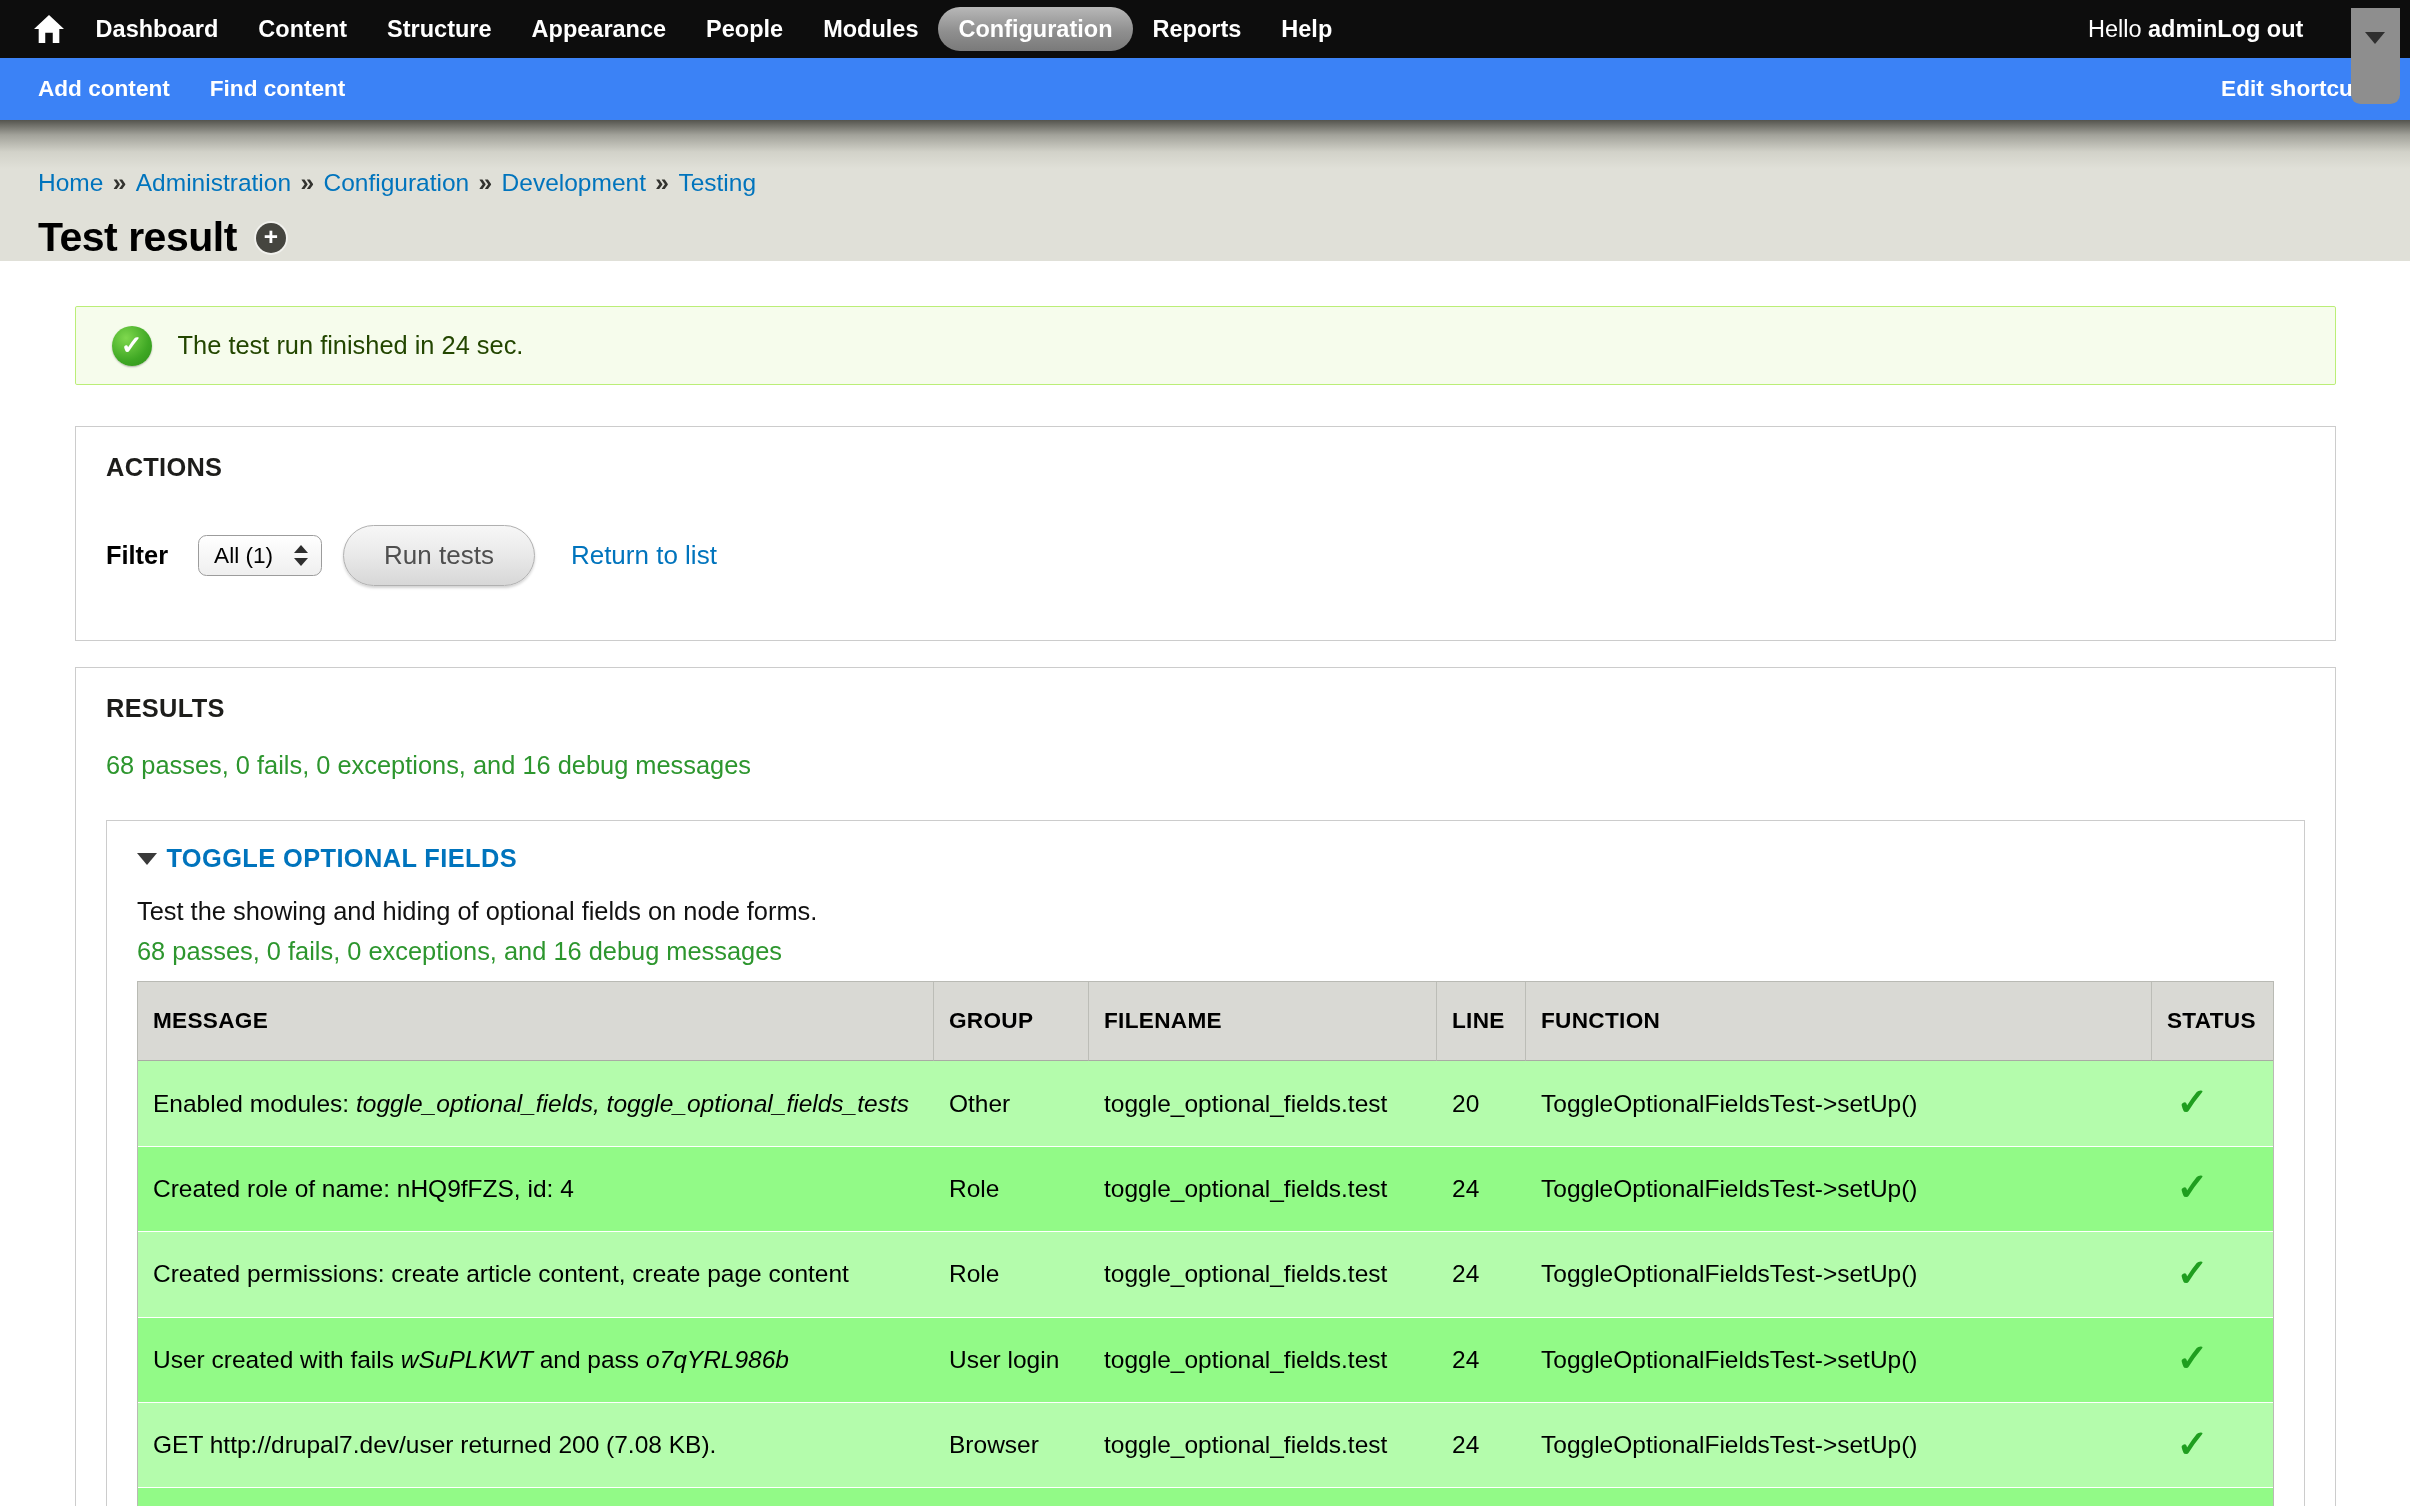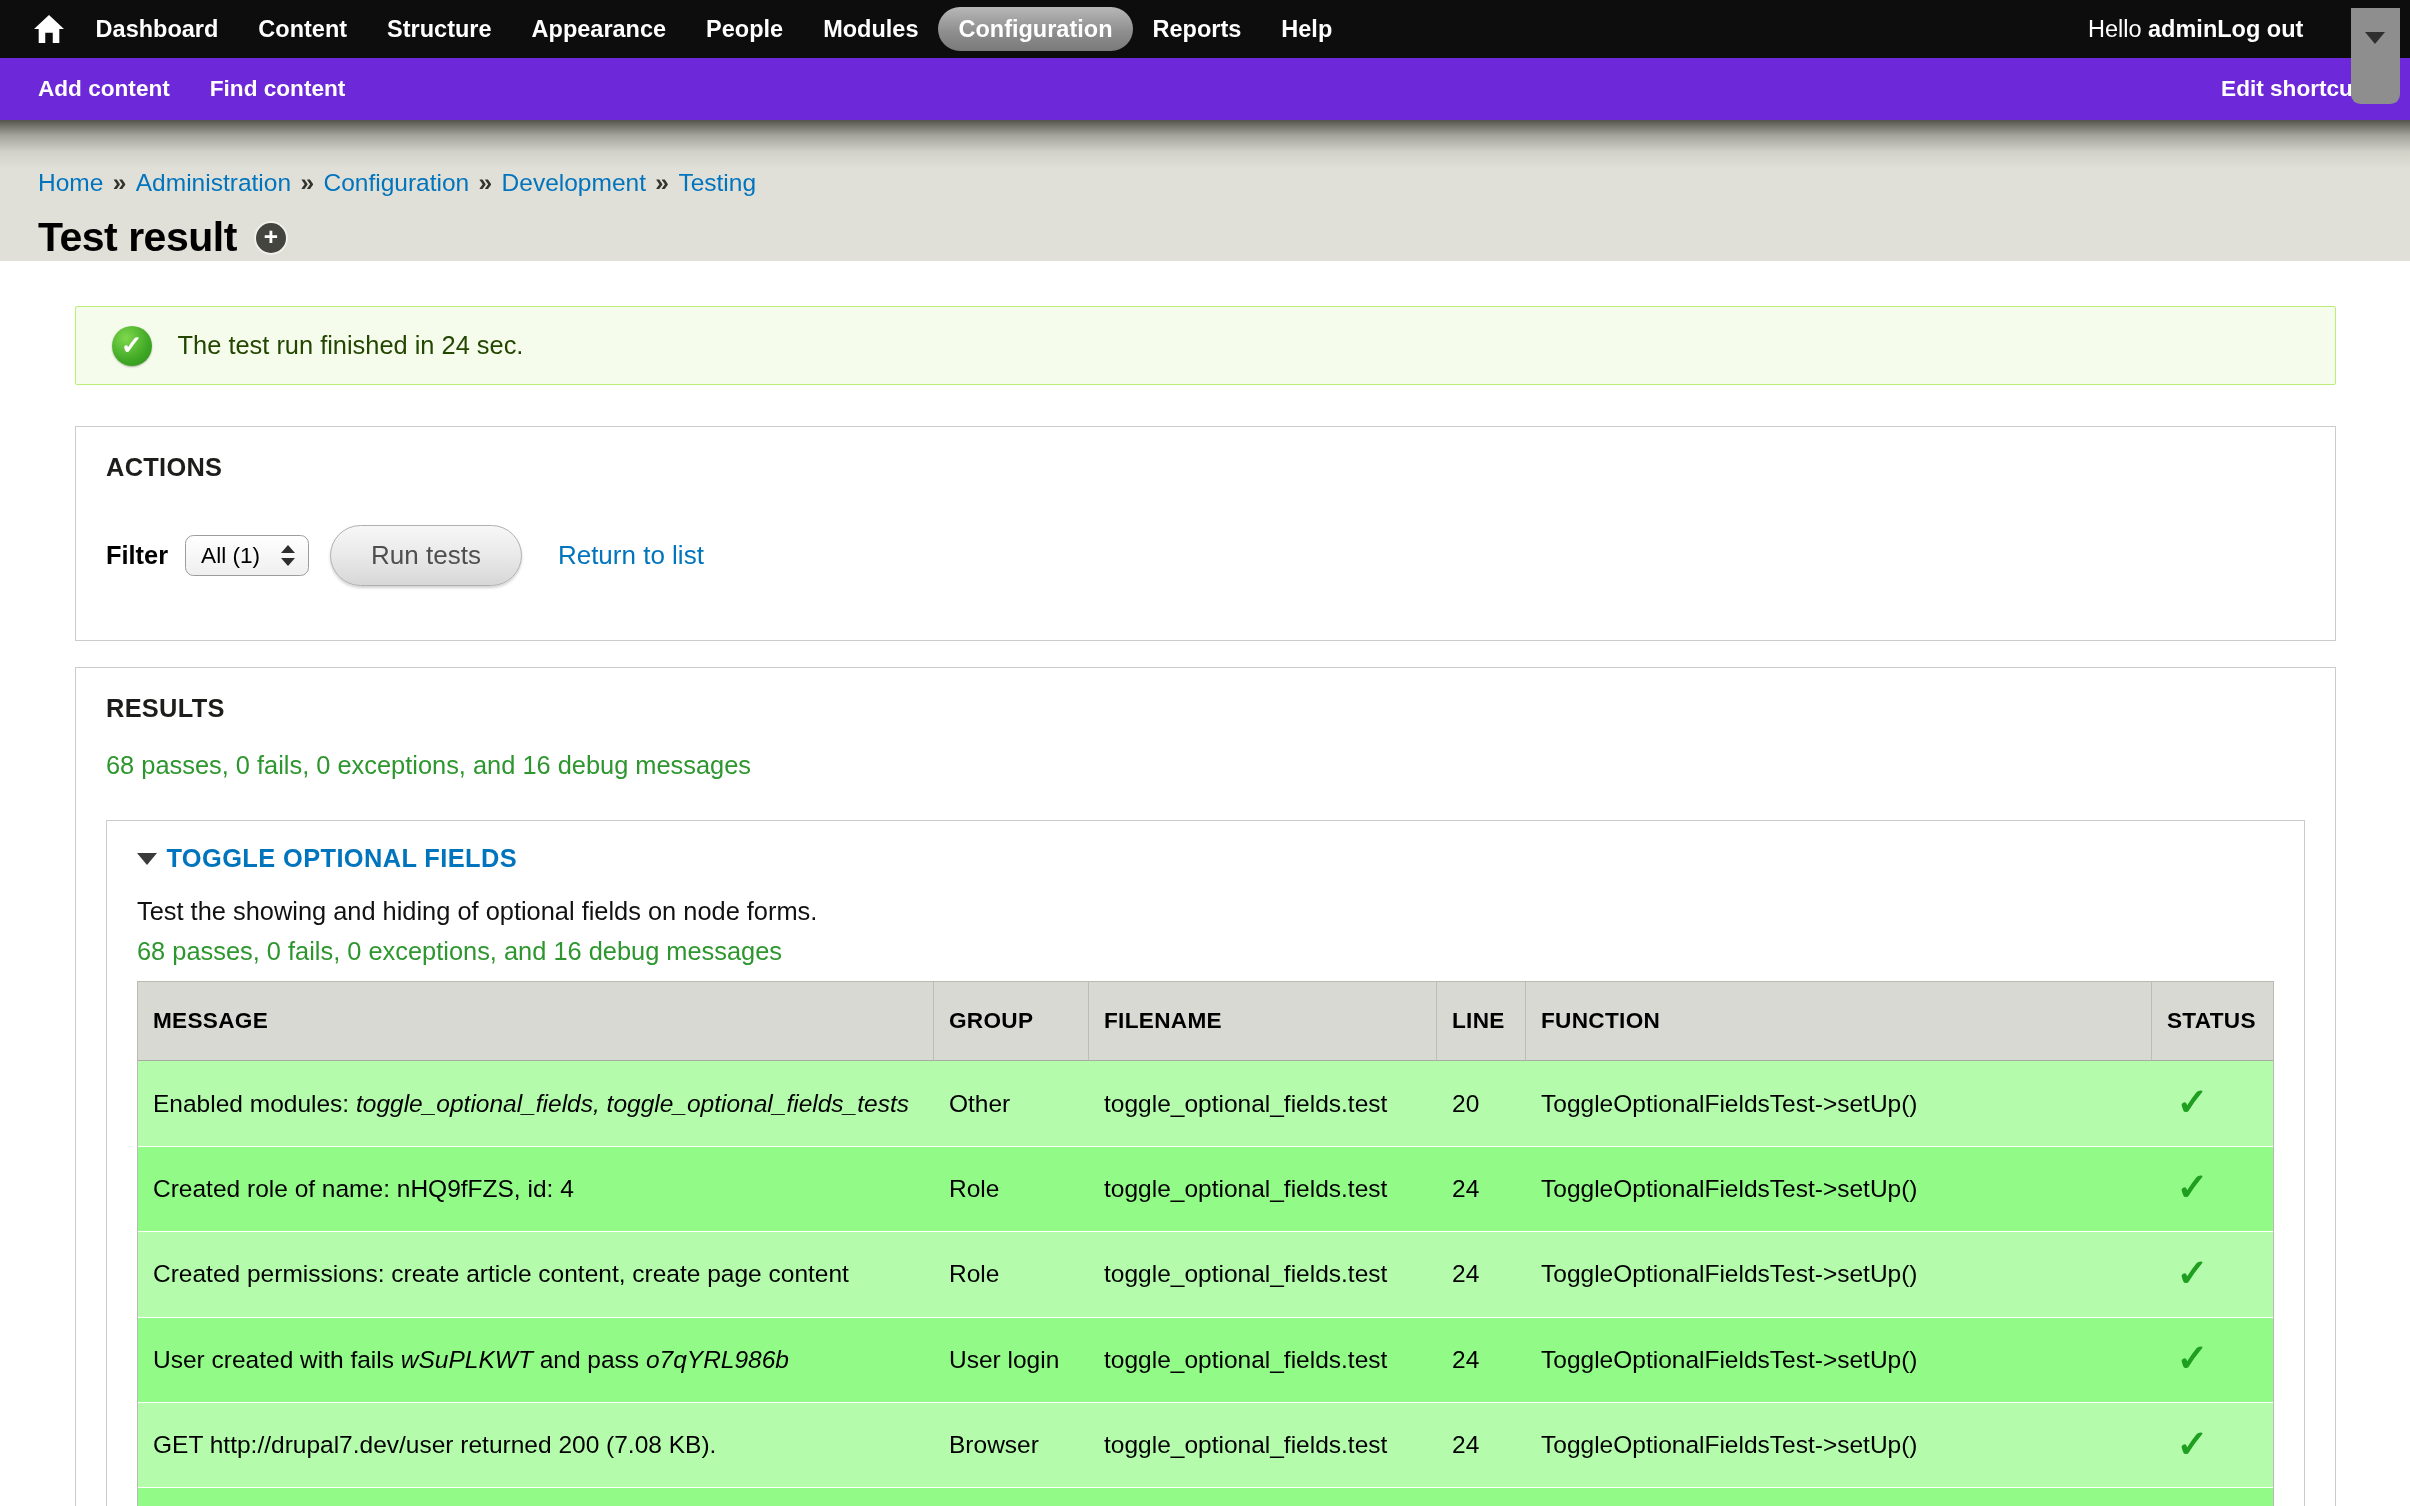--- a/index.html
+++ b/index.html
@@ -34,21 +34,21 @@
     background: #8e8e8e; border-radius: 0 0 9.4px 9.4px; cursor: pointer; z-index: 6;
   }
   .tb-toggle .tri {
     position: absolute; top: 24.5px; left: 50%; transform: translateX(-50%);
     width: 0; height: 0; border-left: 10.4px solid transparent; border-right: 10.4px solid transparent;
     border-top: 12.2px solid #2f2f2f;
   }
 
   
   .shortcutbar {
-    height: 62px; background: #6d28d9; display: flex; align-items: center;
+    height: 62px; background: #3b82f6; display: flex; align-items: center;
     padding: 0 38px; position: relative; z-index: 4; gap: 16px;
   }
   .sc-item { color: #fff; font-weight: bold; font-size: 22.6px; margin-right: 40px; cursor: pointer; white-space: nowrap; }
   .sc-spacer { flex: 1; }
   .sc-edit { color: #fff; font-weight: bold; font-size: 22.6px; cursor: pointer; white-space: nowrap; }
 
   
   .page-header {
     height: 141px;
     background: linear-gradient(180deg, #54544e 0px, #a2a29a 15px, #d2d2c9 32px, #e0e0d8 49px, #e0e0d8 100%);
@@ -80,21 +80,21 @@
     box-shadow: 0 0.9px 1.9px rgba(0,0,0,0.3);
   }
   .ok-icon span { color: #fff; font-size: 26px; font-weight: bold; }
   .msg-text { color: #234600; font-size: 25.4px; }
 
   .panel { border: 0.9px solid #cccccc; background: #fff; margin-top: 41px; }
   .panel-inner { padding: 26px 30px; }
   .legend { font-size: 25.4px; font-weight: bold; color: #1d1d1b; letter-spacing: 0.3px; }
 
   .actions-row { display: flex; align-items: center; margin-top: 43px; padding-bottom: 28px; }
-  .filter-label { font-size: 25.4px; font-weight: bold; margin-right: 17px; }
+  .filter-label { font-size: 25.4px; font-weight: bold; margin-right: 30px; }
   .select {
     display: inline-flex; align-items: center; border: 1.9px solid #9c9c9c; border-radius: 8.5px;
     background: linear-gradient(180deg, #ffffff 0%, #efefef 100%);
     padding: 6.6px 13px 6.6px 15px; cursor: pointer; min-width: 105px;
   }
   .select .sel-value { font-size: 22.6px; color: #000; }
   .select .arrows { display: flex; flex-direction: column; gap: 4.7px; margin-left: 21px; }
   .select .up { width: 0; height: 0; border-left: 7.5px solid transparent; border-right: 7.5px solid transparent; border-bottom: 8.5px solid #2e2e2e; }
   .select .down { width: 0; height: 0; border-left: 7.5px solid transparent; border-right: 7.5px solid transparent; border-top: 8.5px solid #2e2e2e; }
   .btn {

